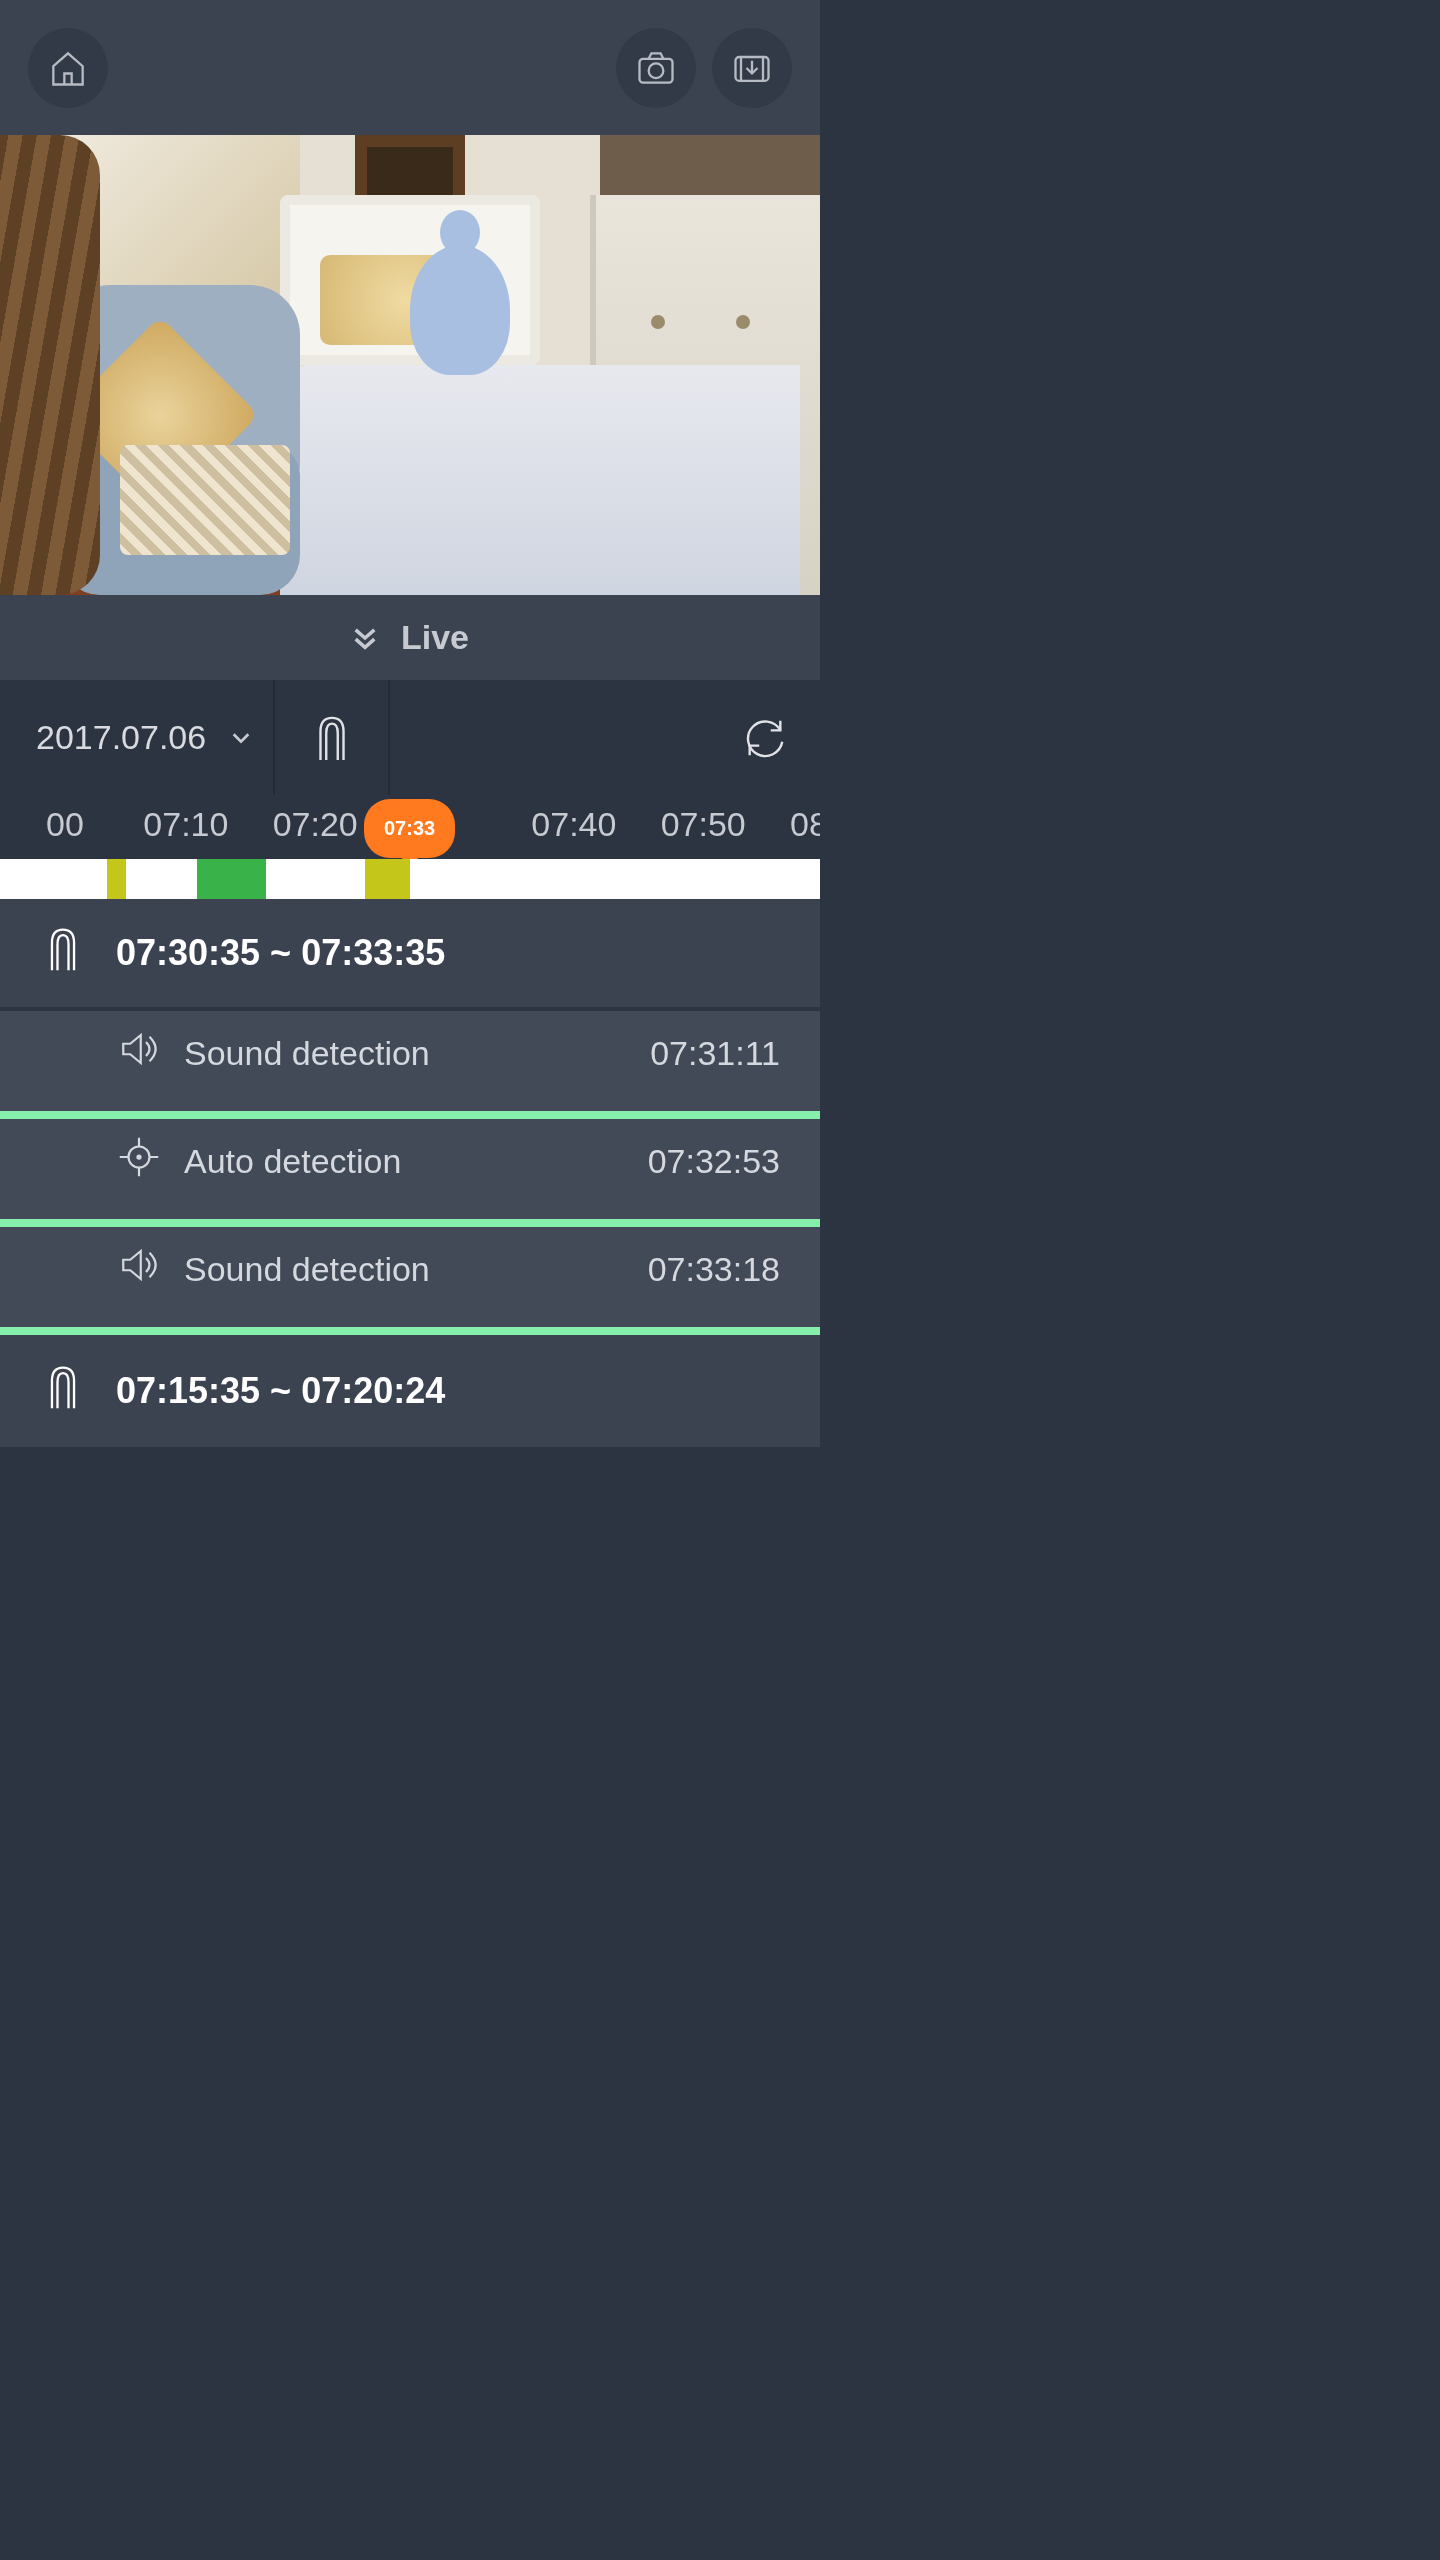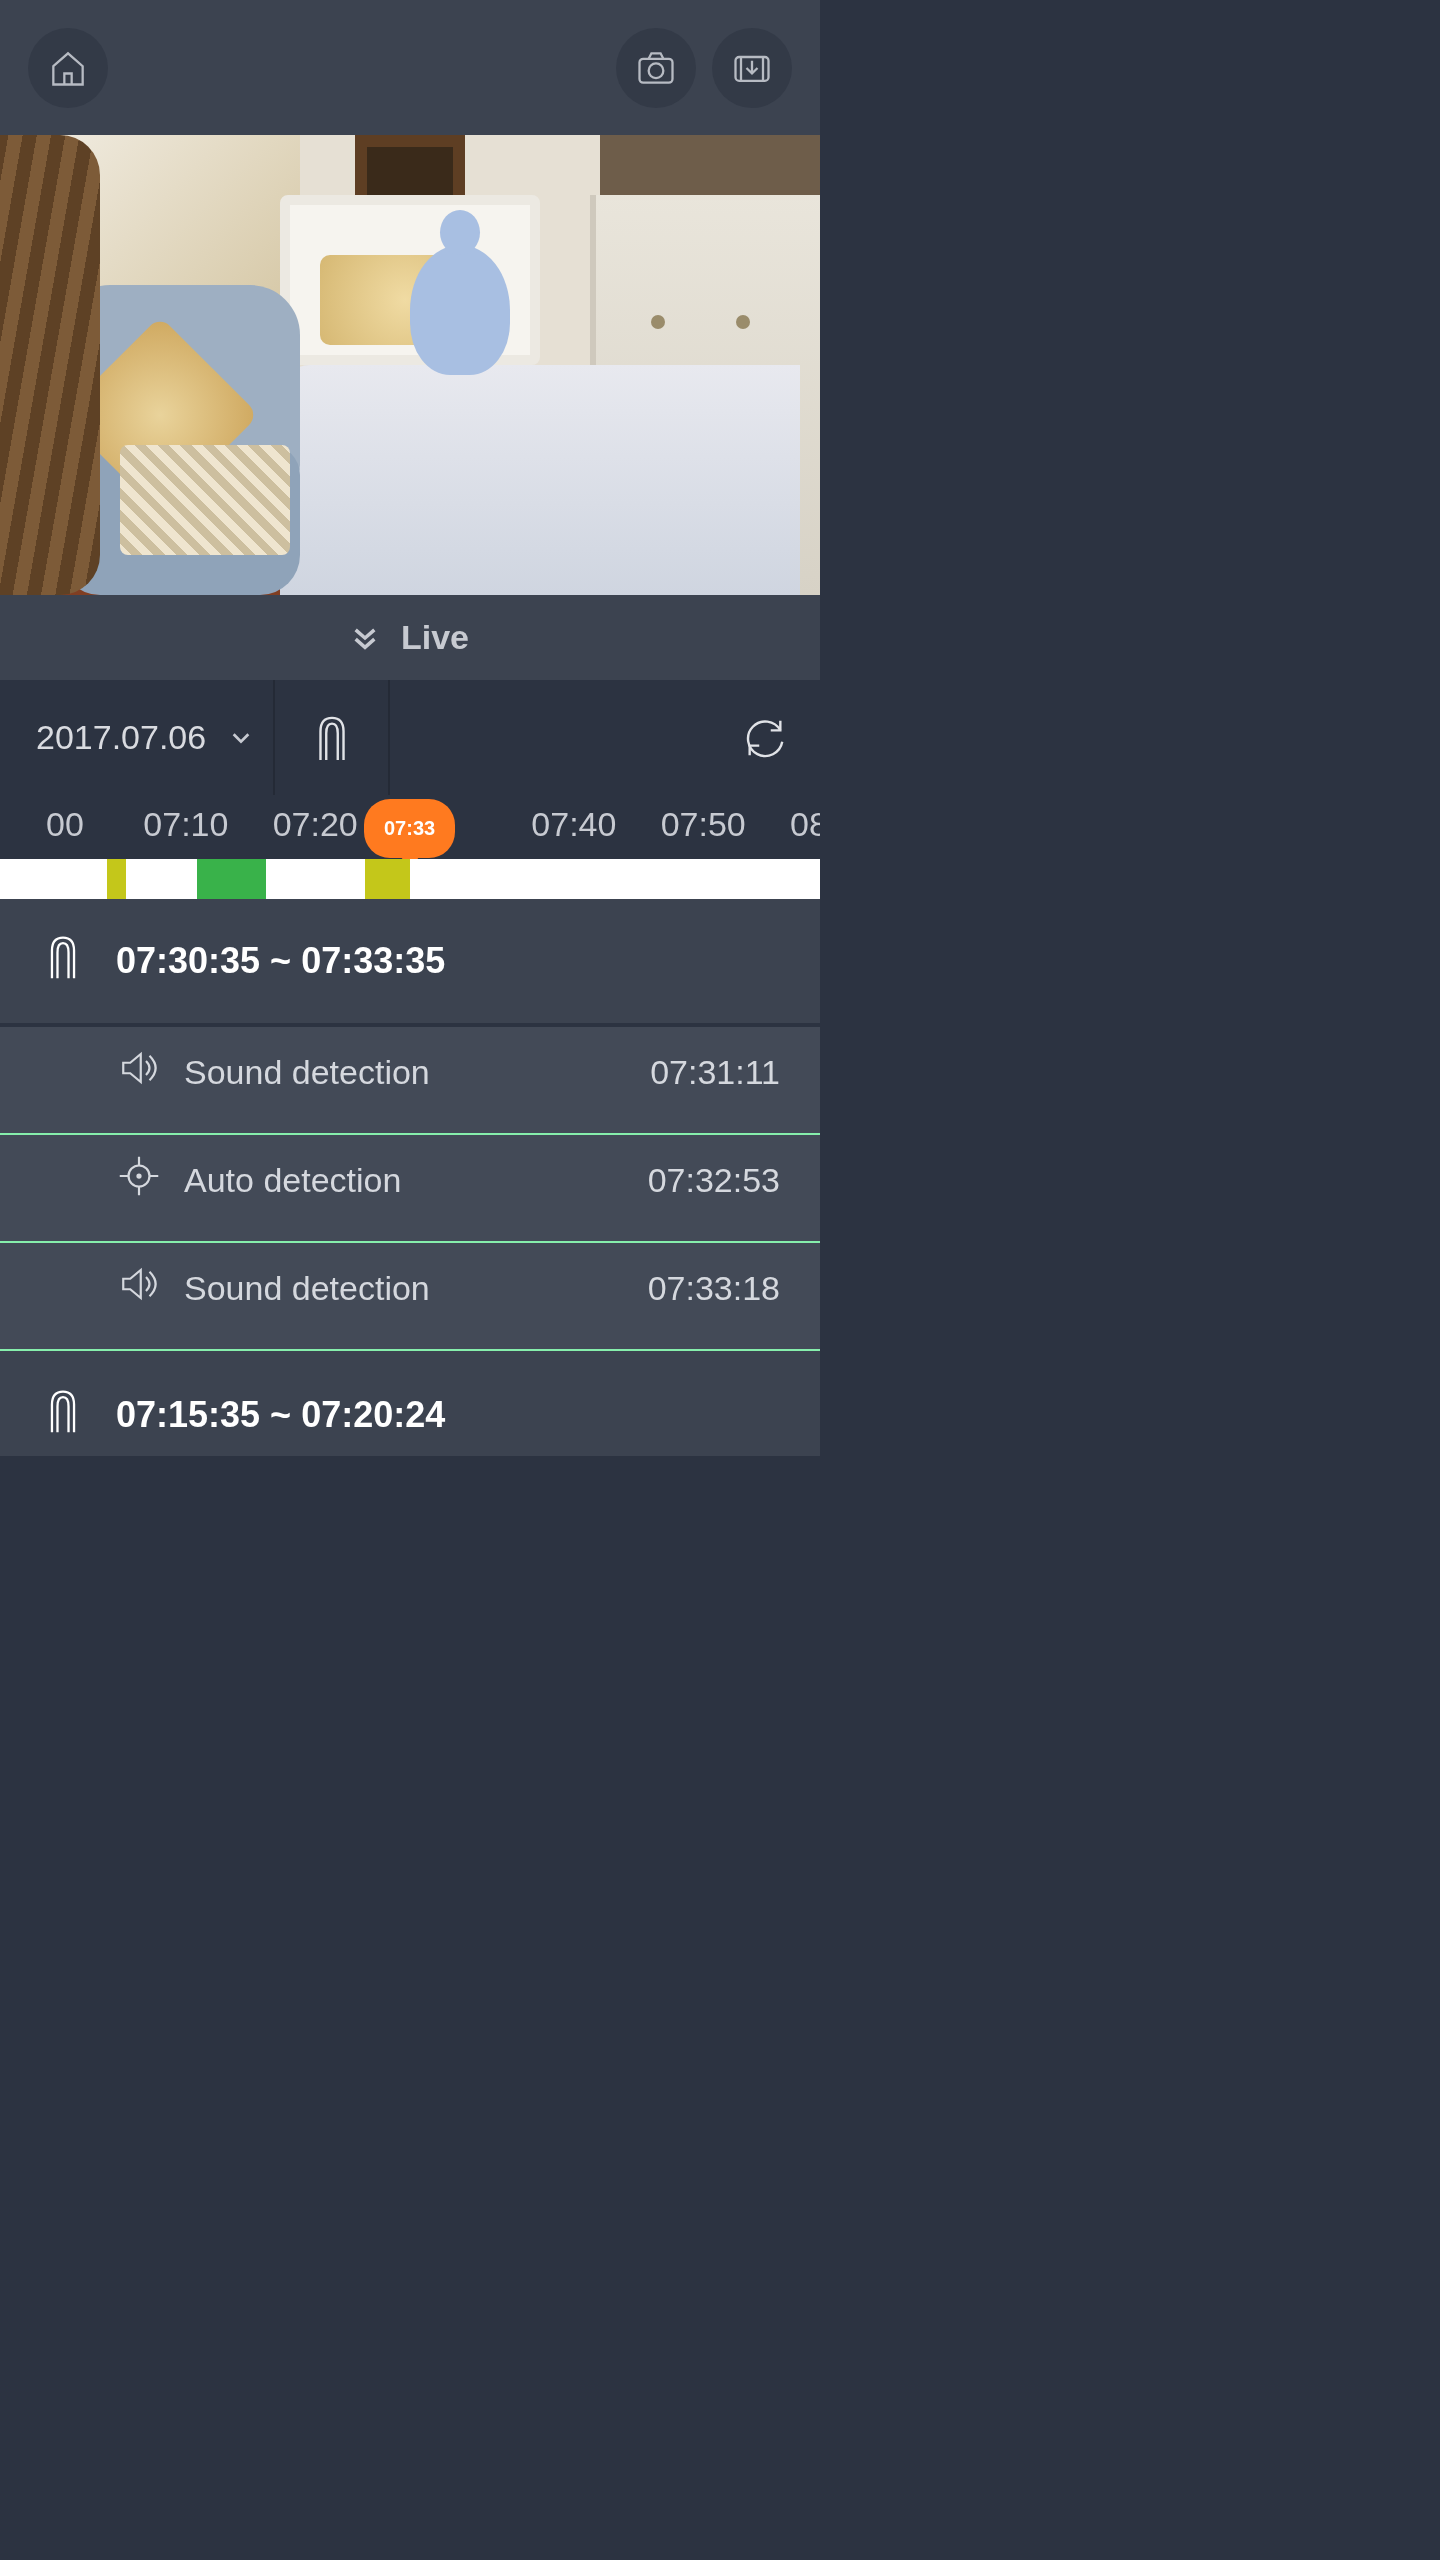--- a/index.html
+++ b/index.html
@@ -50,24 +50,24 @@
   .ticks .edge-left { width:30px; text-align:left; padding-left:2px;}
   .ticks .edge-right { width:30px; text-align:right; padding-right:2px;}
   .current-pill { position:absolute; top: 4px; left: 364px; background:#ff7a1f; color:#fff; font-size:20px; font-weight:600; padding:18px 20px; border-radius: 26px; }
   .current-pill::after { content:""; position:absolute; bottom:-10px; left:50%; transform:translateX(-50%); width:0; height:0; border-left:10px solid transparent; border-right:10px solid transparent; border-top:12px solid #ff7a1f; }
   .track { position:absolute; bottom:0; left:0; right:0; height:40px; background:#fff; }
   .seg { position:absolute; top:0; bottom:0; }
   .seg.yellow { background:#c4c71a; }
   .seg.green { background:#39b24a; }
 
   .events { background:#3c4350; }
-  .group-header { height: 128px; display:flex; align-items:center; gap: 34px; padding-left: 44px; font-size: 36px; font-weight:700; color:#fff; border-bottom: 4px solid #2c3341; background:#3c4350; }
+  .group-header { height: 112px; display:flex; align-items:center; gap: 34px; padding-left: 44px; font-size: 36px; font-weight:700; color:#fff; border-bottom: 4px solid #2c3341; background:#3c4350; }
   .group-header:last-child { border-bottom: none; }
   .group-header svg { width:38px; height:46px; stroke:#fff; stroke-width:2.5; fill:none; }
-  .event-row { height: 108px; display:flex; align-items:center; padding: 0 40px 16px 118px; font-size: 34px; color:#d5d8de; border-bottom: 2px solid #86efac; background:#434a57; }
+  .event-row { height: 108px; display:flex; align-items:center; padding: 0 40px 16px 118px; font-size: 34px; color:#d5d8de; border-bottom: 8px solid #86efac; background:#434a57; }
   .event-row .label { margin-left: 24px; flex:1; }
   .event-row .time { font-size: 34px; }
   .event-row svg { width:42px; height:42px; stroke:#d5d8de; stroke-width:2.5; fill:none; }
 </style>
 </head>
 <body>
 
 <div class="header">
   <div class="icon-btn">
     <svg viewBox="0 0 48 48" width="44" height="44">

